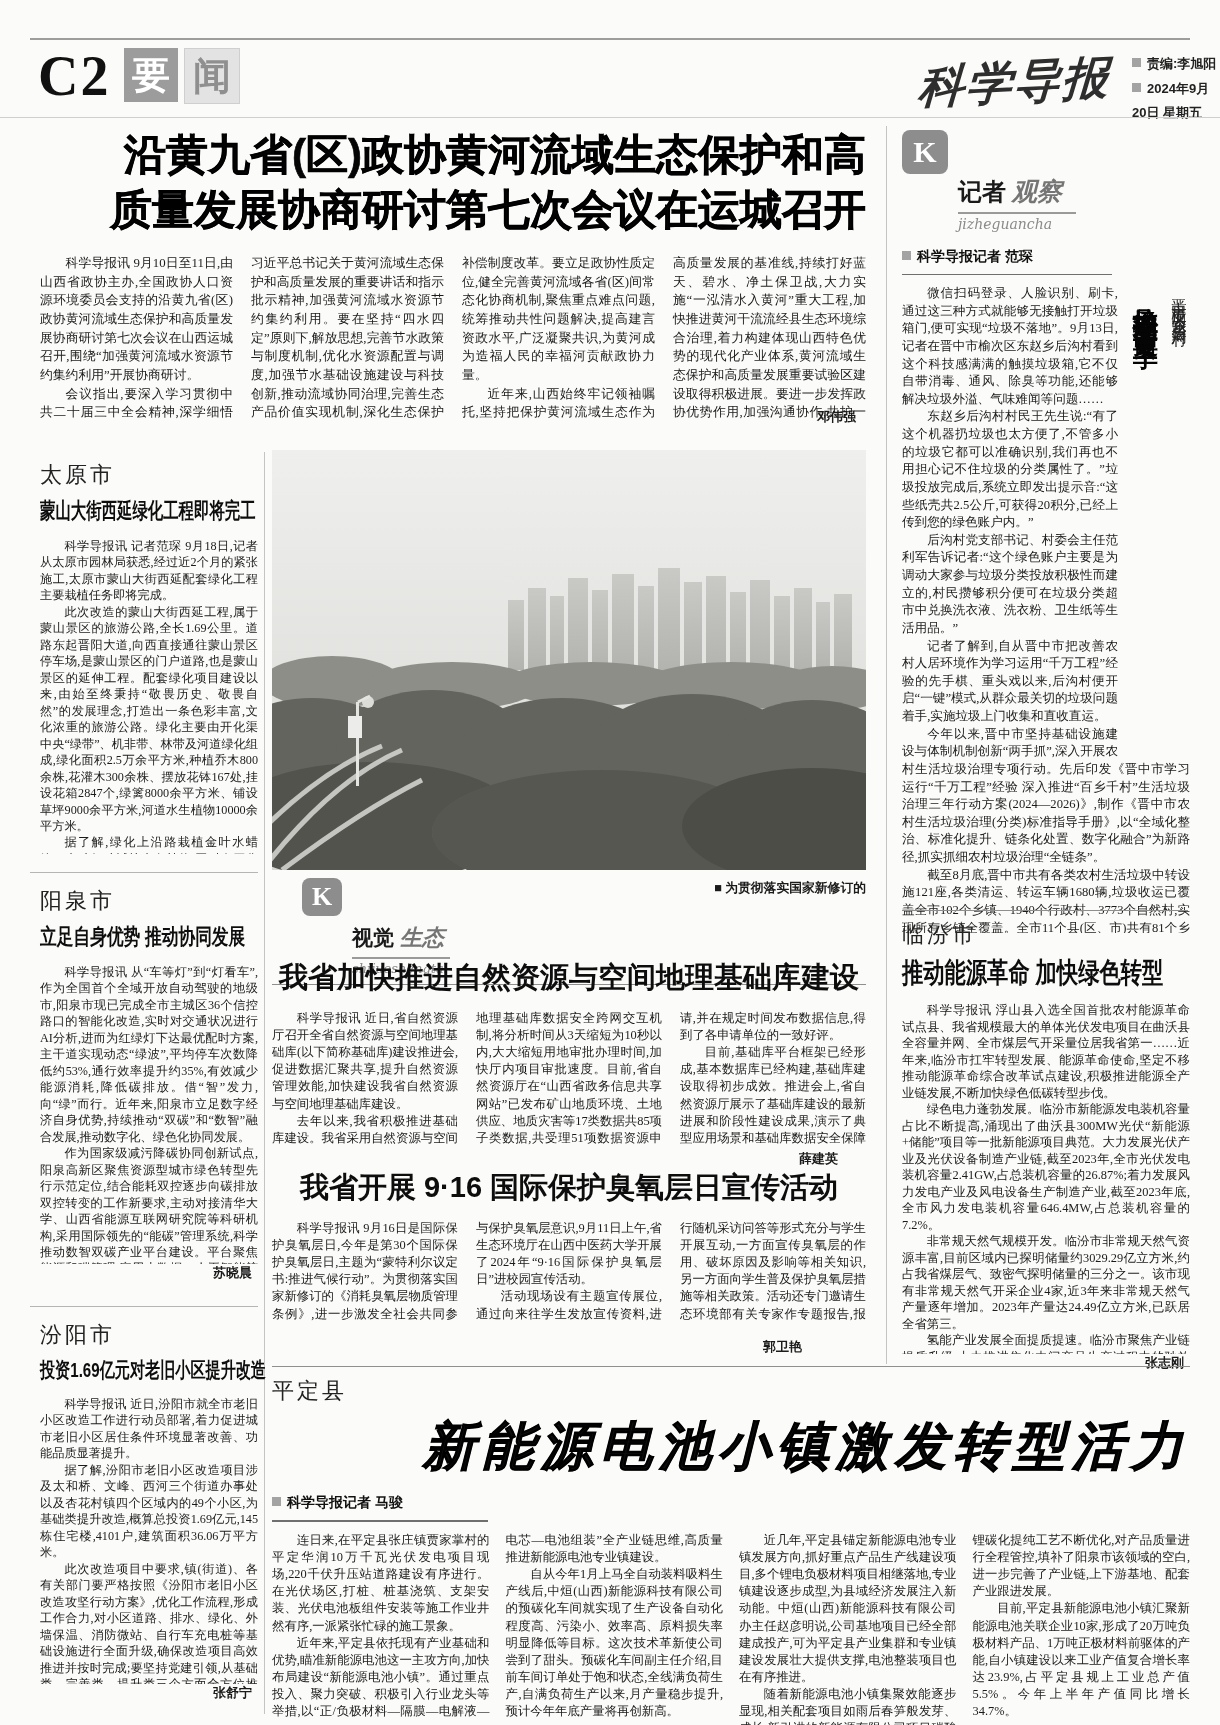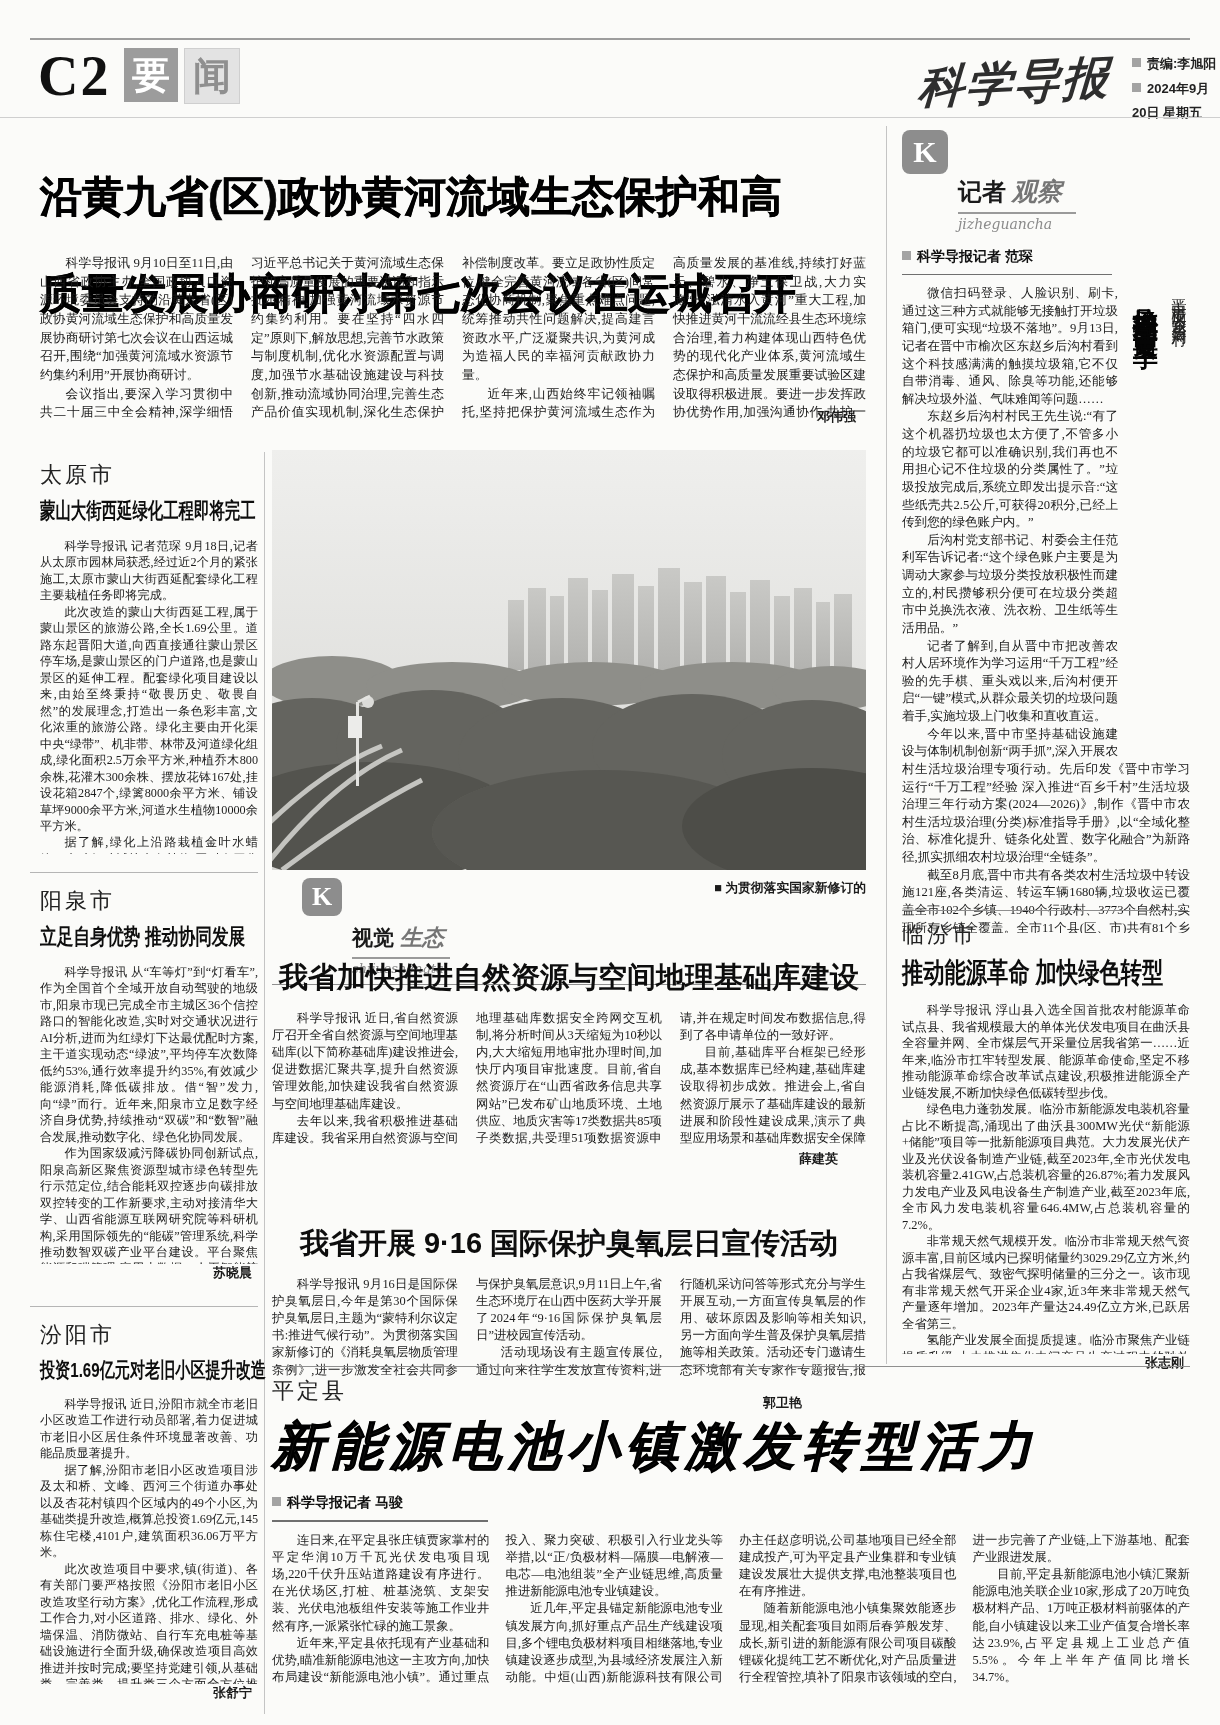--- a/index.html
+++ b/index.html
@@ -15,27 +15,27 @@
           font-family:"Liberation Sans",sans-serif;font-weight:bold;font-size:38px;}
   .secbox.dark{background:#9c9c9c;color:#fff;}
   .secbox.light{background:#e3e3e3;color:#8f8f8f;border:1px solid #cfcfcf;}
   .paper-logo{font-family:"DejaVu Serif",serif;font-style:italic;font-weight:bold;font-size:46px;color:#2e2e2e;
               transform:rotate(-3deg) skewX(-6deg);letter-spacing:2px;}
   .hdr-info{font-family:"Liberation Sans",sans-serif;font-size:13px;font-weight:bold;color:#222;line-height:1.9;}
   .sq{display:inline-block;width:9px;height:9px;background:#a3a3a3;margin-right:6px;vertical-align:1px;}
 
   
   .kicker{font-family:"Liberation Sans",sans-serif;font-size:22px;letter-spacing:3px;color:#222;}
-  .headline-sans{font-family:"Liberation Sans",sans-serif;font-weight:bold;color:#0d0d0d;}
+  .headline-sans{font-family:"Liberation Sans",sans-serif;font-weight:bold;color:#0d0d0d;text-align:right;}
   .cond{display:inline-block;white-space:nowrap;transform-origin:left center;}
   .news-body p{margin:0;text-indent:2em;text-align:justify;}
   .news-body{overflow:hidden;}
   .byline{text-align:right;font-weight:bold;font-size:13px;padding-right:6px;}
-  .lead-head div{white-space:nowrap;text-align:left;font-family:"Liberation Sans",sans-serif;
-                 font-weight:900;font-size:42px;line-height:1.3;color:#050505;margin-top:42px;-webkit-text-stroke:0.6px #000;}
+  .lead-head div{white-space:nowrap;text-align:right;font-family:"Liberation Sans",sans-serif;
+                 font-weight:900;font-size:42px;line-height:1.3;color:#050505;-webkit-text-stroke:0.6px #000;}
   .cols4{column-count:4;column-gap:18px;}
   .cols3{column-count:3;column-gap:18px;}
 
   
   .kbox{background:#8d8d8d;border-radius:8px;color:#fff;font-family:"Liberation Serif",serif;
         font-weight:bold;display:flex;align-items:center;justify-content:center;}
   .logo-row{display:flex;align-items:flex-start;gap:10px;}
   .logo-line{display:flex;align-items:baseline;gap:6px;border-bottom:2px solid #9a9a9a;padding:2px 14px 4px 0;}
   .logo-strong{font-family:"Liberation Sans",sans-serif;font-weight:bold;font-size:24px;color:#1a1a1a;margin-top:44px;}
   .logo-script{font-family:"DejaVu Serif",serif;font-style:italic;font-weight:bold;font-size:25px;color:#757575;}
@@ -222,21 +222,21 @@
   <div class="abs" style="left:272px;top:958px;width:594px;">
     <div class="headline-sans" style="font-size:29px;text-align:center;white-space:nowrap;">我省加快推进自然资源与空间地理基础库建设</div>
     <div class="news-body cols3" style="margin-top:12px;height:140px;font-size:12.4px;line-height:1.38;">
         <p>科学导报讯 近日,省自然资源厅召开全省自然资源与空间地理基础库(以下简称基础库)建设推进会,促进数据汇聚共享,提升自然资源管理效能,加快建设我省自然资源与空间地理基础库建设。</p>
         <p>去年以来,我省积极推进基础库建设。我省采用自然资源与空间地理基础库数据安全跨网交互机制,将分析时间从3天缩短为10秒以内,大大缩短用地审批办理时间,加快厅内项目审批速度。目前,省自然资源厅在“山西省政务信息共享网站”已发布矿山地质环境、土地供应、地质灾害等17类数据共85项子类数据,共受理51项数据资源申请,并在规定时间发布数据信息,得到了各申请单位的一致好评。</p>
         <p>目前,基础库平台框架已经形成,基本数据库已经构建,基础库建设取得初步成效。推进会上,省自然资源厅展示了基础库建设的最新进展和阶段性建设成果,演示了典型应用场景和基础库数据安全保障机制,赢得参会人员的广泛认可。高水准的基础库应兼具全面性、真实性、现实性、规范性与实用性,目前的基础库数据内容有待进一步整合完善,功能开发利用还需精进提高。</p>
       </div>
     <div class="byline" style="padding-right:28px;">薛建英</div>
   </div>
 
-  <div class="abs" style="left:272px;top:1224px;width:594px;">
+  <div class="abs" style="left:272px;top:1168px;width:594px;">
     <div class="headline-sans" style="font-size:29px;text-align:center;white-space:nowrap;">我省开展 9·16 国际保护臭氧层日宣传活动</div>
     <div class="news-body cols3" style="margin-top:12px;height:118px;font-size:12.4px;line-height:1.38;">
         <p>科学导报讯 9月16日是国际保护臭氧层日,今年是第30个国际保护臭氧层日,主题为“蒙特利尔议定书:推进气候行动”。为贯彻落实国家新修订的《消耗臭氧层物质管理条例》,进一步激发全社会共同参与保护臭氧层意识,9月11日上午,省生态环境厅在山西中医药大学开展了2024年“9·16国际保护臭氧层日”进校园宣传活动。</p>
         <p>活动现场设有主题宣传展位,通过向来往学生发放宣传资料,进行随机采访问答等形式充分与学生开展互动,一方面宣传臭氧层的作用、破坏原因及影响等相关知识,另一方面向学生普及保护臭氧层措施等相关政策。活动还专门邀请生态环境部有关专家作专题报告,报告围绕“保护臭氧层”有关知识、《蒙特利尔议定书》履约相关工作进展等方面进行介绍讲解。</p>
       </div>
     <div class="byline" style="padding-right:64px;">郭卫艳</div>
   </div>
 
   <div class="abs" style="left:40px;top:460px;width:218px;">
     <div class="kicker">太原市</div>
@@ -280,19 +280,20 @@
   <div class="rule-h" style="left:272px;top:1366px;width:918px;background:#8f8f8f;"></div>
   <div class="abs" style="left:272px;top:1376px;width:918px;">
     <div class="kicker">平定县</div>
     <div class="headline-sans" style="font-size:52px;letter-spacing:7px;margin-top:6px;font-style:italic;-webkit-text-stroke:0.8px #000;">新能源电池小镇激发转型活力</div>
     <div class="rep-row" style="width:216px;margin-top:12px;border-bottom-width:2px;">
       <span class="sq"></span><span>科学导报记者 马骏</span>
     </div>
     <div class="news-body cols4" style="margin-top:10px;height:206px;font-size:12.4px;line-height:1.38;column-gap:16px;">
         <p>连日来,在平定县张庄镇贾家掌村的平定华润10万千瓦光伏发电项目现场,220千伏升压站道路建设有序进行。在光伏场区,打桩、桩基浇筑、支架安装、光伏电池板组件安装等施工作业井然有序,一派紧张忙碌的施工景象。</p>
         <p>近年来,平定县依托现有产业基础和优势,瞄准新能源电池这一主攻方向,加快布局建设“新能源电池小镇”。通过重点投入、聚力突破、积极引入行业龙头等举措,以“正/负极材料—隔膜—电解液—电芯—电池组装”全产业链思维,高质量推进新能源电池专业镇建设。</p>
+        <p>自从今年1月上马全自动装料吸料生产线后,中烜(山西)新能源科技有限公司的预碳化车间就实现了生产设备自动化程度高、污染小、效率高、原料损失率明显降低等目标。这次技术革新使公司尝到了甜头。预碳化车间副主任介绍,目前车间订单处于饱和状态,全线满负荷生产,自满负荷生产以来,月产量稳步提升,预计今年年底产量将再创新高。</p>
         <p>近几年,平定县锚定新能源电池专业镇发展方向,抓好重点产品生产线建设项目,多个锂电负极材料项目相继落地,专业镇建设逐步成型,为县域经济发展注入新动能。中烜(山西)新能源科技有限公司办主任赵彦明说,公司基地项目已经全部建成投产,可为平定县产业集群和专业镇建设发展壮大提供支撑,电池整装项目也在有序推进。</p>
         <p>随着新能源电池小镇集聚效能逐步显现,相关配套项目如雨后春笋般发芽、成长,新引进的新能源有限公司项目碳酸锂碳化提纯工艺不断优化,对产品质量进行全程管控,填补了阳泉市该领域的空白,进一步完善了产业链,上下游基地、配套产业跟进发展。</p>
         <p>目前,平定县新能源电池小镇汇聚新能源电池关联企业10家,形成了20万吨负极材料产品、1万吨正极材料前驱体的产能,自小镇建设以来工业产值复合增长率达23.9%,占平定县规上工业总产值5.5%。今年上半年产值同比增长34.7%。</p>
       </div>
   </div>
 
 </div>
 
 </body></html>

